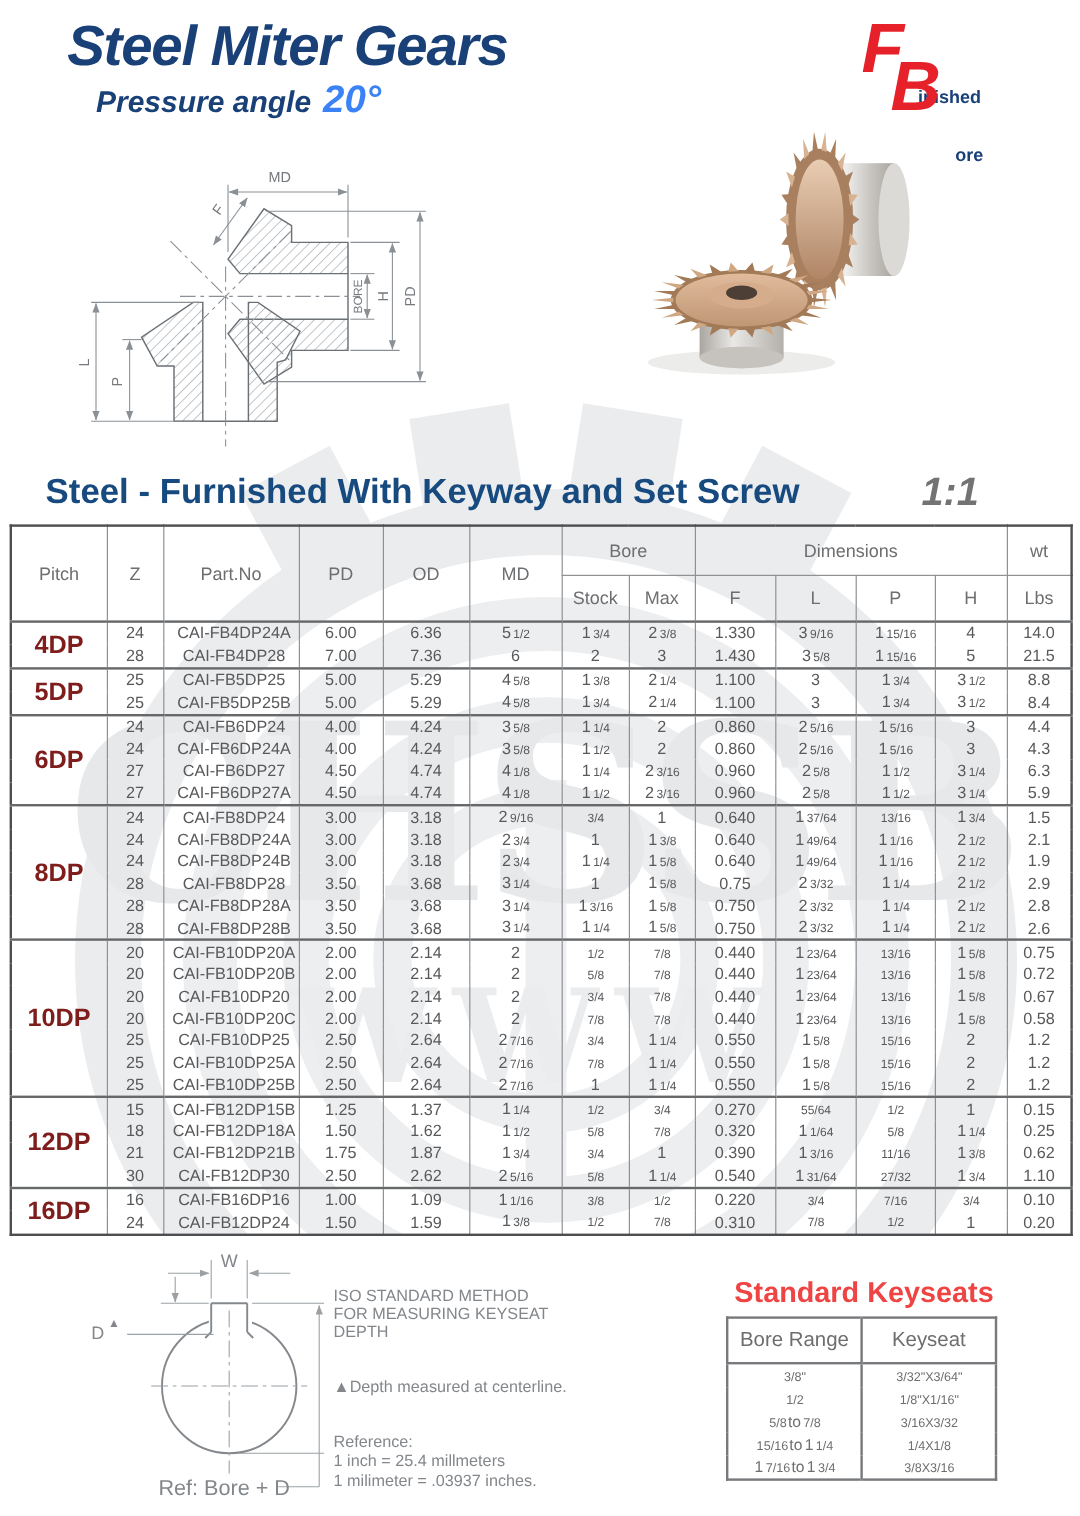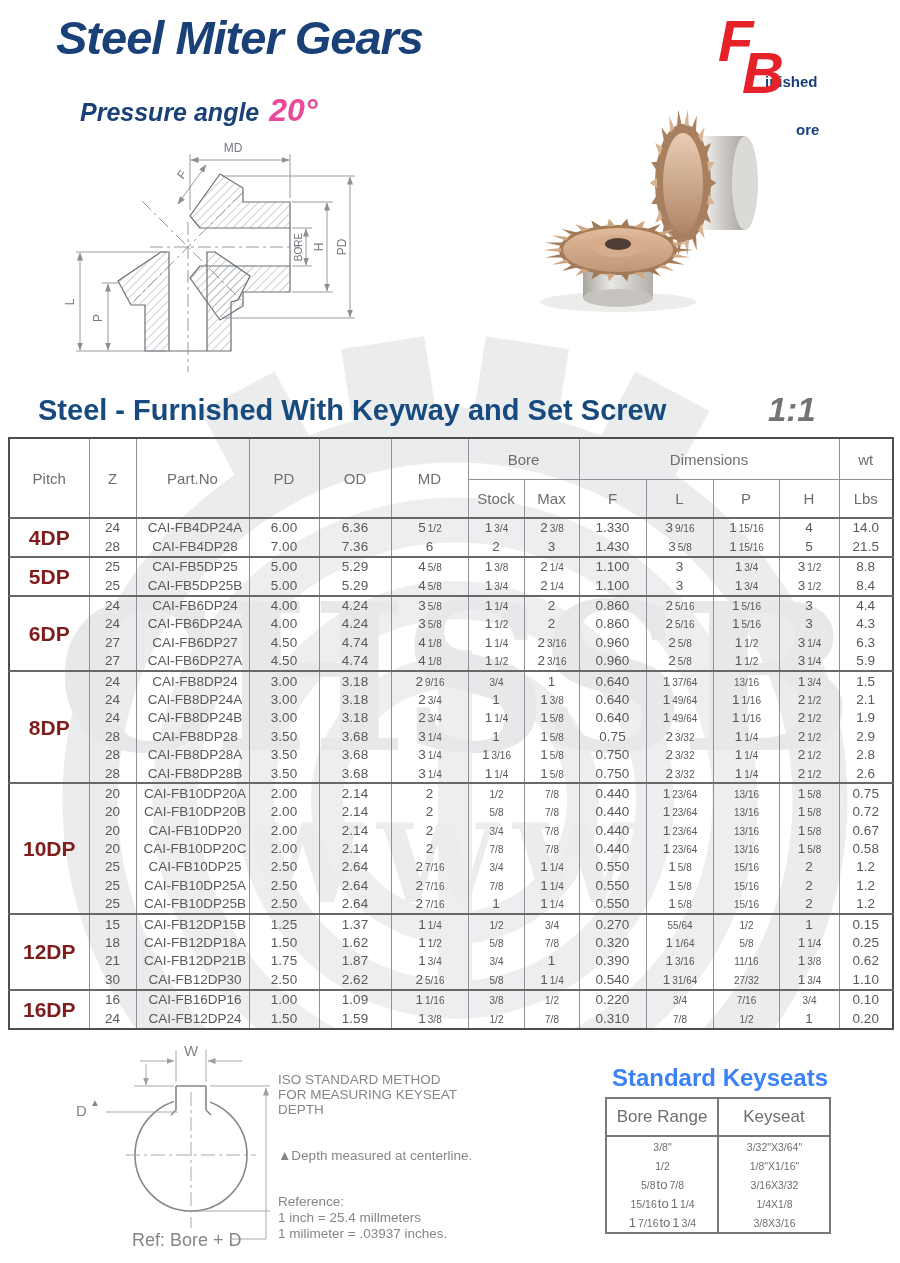--- a/index.html
+++ b/index.html
@@ -3,23 +3,23 @@
 <meta charset="utf-8">
 <style>
   html,body{margin:0;padding:0;background:#fff;}
   #root{position:relative;width:900px;height:1263px;background:#fff;overflow:hidden;
         font-family:"Liberation Sans","DejaVu Sans",sans-serif;}
   .abs{position:absolute;}
 
   
   .title{left:56px;top:10px;font-size:47px;font-weight:bold;font-style:italic;
          color:#1a4078;letter-spacing:-1px;white-space:nowrap;}
-  .sub{left:80px;top:64px;display:flex;align-items:baseline;gap:10px;margin-top:28px;}
+  .sub{left:80px;top:64px;display:flex;align-items:baseline;gap:10px;}
   .sub-text{font-size:25px;font-weight:bold;font-style:italic;color:#1a4078;}
-  .sub-angle{font-size:32px;font-weight:bold;font-style:italic;color:#ec4899;}
+  .sub-angle{font-size:32px;font-weight:bold;font-style:italic;color:#3b82f6;}
   .logo{left:712px;top:10px;width:170px;height:95px;}
   .logo .big{position:absolute;font-size:58px;line-height:1;font-weight:bold;font-style:italic;color:#e62129;}
   .logo .small{position:absolute;font-size:15px;font-weight:bold;color:#1a4078;margin-top:45px;}
 
   
   .sec-head{left:38px;top:394px;font-size:29px;font-weight:bold;color:#174a7e;white-space:nowrap;}
   .sec-scale{left:768px;top:391px;font-size:33px;font-weight:bold;font-style:italic;color:#737373;}
 
   
   #tblwrap{left:8px;top:437px;z-index:2;}
@@ -30,21 +30,21 @@
   #gear-table thead tr:last-child th{height:37px;}
   #gear-table td{color:#58595b;font-size:13.5px;text-align:center;height:18.4px;padding:0;line-height:1;
                  border-left:1px solid #8f9194;border-right:1px solid #8f9194;white-space:nowrap;}
   #gear-table td.l{text-align:center;padding-left:5px;}
   #gear-table td.pitch{color:#7f1d1d;font-weight:bold;font-size:21px;text-align:center;}
   #gear-table tr.gstart td{border-top:2px solid #66686a;}
   .fr{font-size:10px;padding-left:1px;}
   .tok{padding:0 1px;}
 
   
-  .ks-title{left:600px;top:1064px;width:240px;text-align:center;font-size:24px;font-weight:bold;color:#3b82f6;}
+  .ks-title{left:600px;top:1064px;width:240px;text-align:center;font-size:24px;font-weight:bold;color:#ef4444;}
   #kswrap{left:605px;top:1097px;}
   #ks-table{border-collapse:collapse;table-layout:fixed;width:226px;border:2px solid #77797c;background:#fff;}
   #ks-table th{font-weight:normal;font-size:17px;color:#6d6e70;height:36px;border-bottom:2px solid #77797c;padding:0;}
   #ks-table th + th{border-left:2px solid #77797c;}
   #ks-table td{font-size:13px;color:#6d6e70;text-align:center;height:19px;padding:0;white-space:nowrap;}
   #ks-table td + td{border-left:2px solid #77797c;}
   #ks-table .fr{font-size:10.5px;}
 
   
   .dim-t{fill:#75797e;font-size:12px;font-family:"Liberation Sans",sans-serif;}

